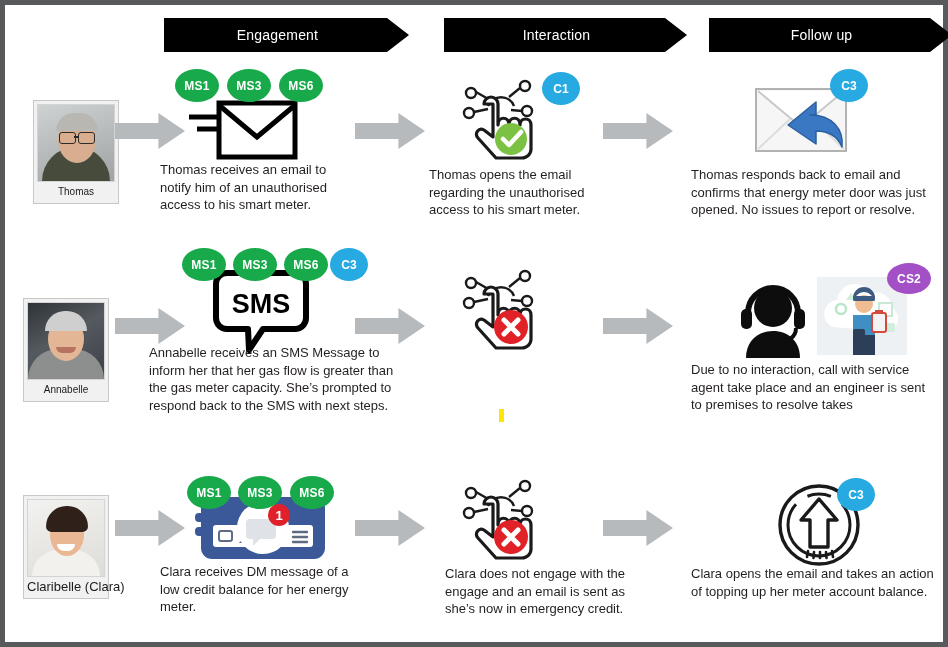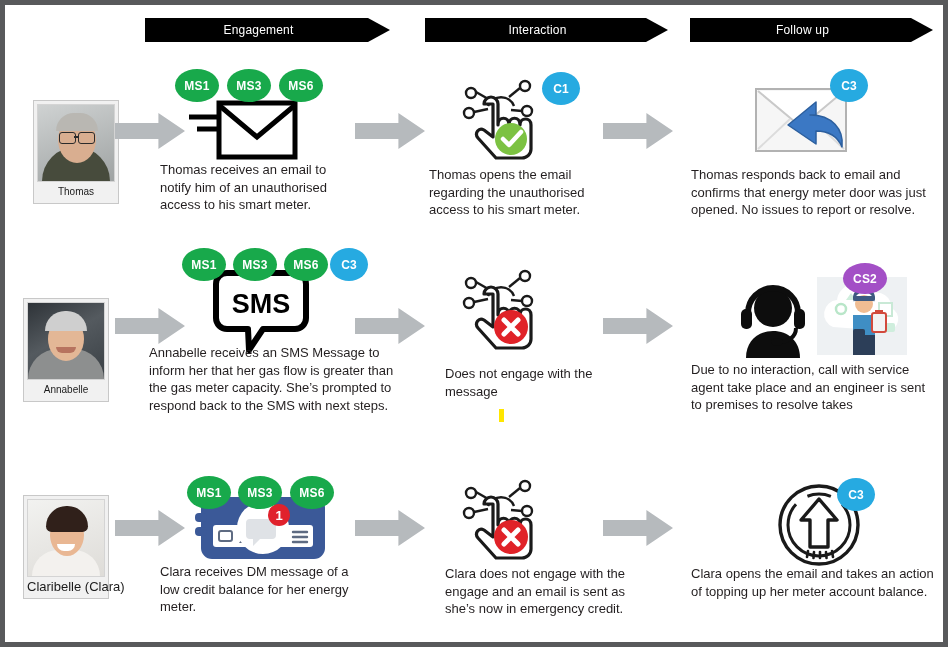--- a/index.html
+++ b/index.html
@@ -14,28 +14,29 @@
     position:relative;
     width:948px;height:647px;
     box-sizing:border-box;
     border:5px solid #58595b;
     background:#ffffff;
   }
 
   
   .phase{
     position:absolute;
-    height:24px;
+    height:34px;
     background:#000000;
     color:#ffffff;
     display:flex;align-items:center;justify-content:center;
-    font-size:12px;
+    font-size:14px;
     letter-spacing:.2px;
     -webkit-clip-path:polygon(0 0, calc(100% - 22px) 0, 100% 50%, calc(100% - 22px) 100%, 0 100%);
     clip-path:polygon(0 0, calc(100% - 22px) 0, 100% 50%, calc(100% - 22px) 100%, 0 100%);
+    margin-left:19px;
   }
   .phase span{padding-right:18px;}
 
   
   .persona{
     position:absolute;
     width:86px;
     background:#f1f1f1;
     border:1px solid #c8c8c8;
     box-sizing:border-box;
@@ -233,27 +234,26 @@
         <path d="M31 33 a14 14 0 0 1 26 0"></path>
       </g>
       <g fill="#fff" stroke="#1a1a1a" stroke-width="3.2" stroke-linejoin="round" stroke-linecap="round">
         <path d="M36 31 v33 l-9 -7 c-5 -3 -10 3 -6 8 l18 20 h26 c5 0 9 -4 9 -9 v-24 c0 -8 -11 -8 -11 0 c0 -9 -11 -9 -11 0 c0 -9 -11 -9 -11 0 v-21 a7 7 0 0 0 -14 0 z"></path>
       </g>
       <circle cx="54" cy="64" r="17" fill="#e02228"></circle>
       <path d="M47 57 l14 14 M61 57 l-14 14" fill="none" stroke="#fff" stroke-width="5" stroke-linecap="round"></path>
     </svg>
   </div>
 
-  <div class="cap" style="left:440px;top:360px;width:170px;">Does not engage with the message</div>
 
   <div class="ytick" style="left:494px;top:404px;width:5px;height:13px;"></div>
 
   <div class="garrow" style="left:598px;top:303px;width:70px;height:36px;"></div>
 
-  <div class="badge cs" style="left:838px;top:258px;">CS2</div>
+  <div class="badge cs" style="left:882px;top:258px;">CS2</div>
 
   <div class="icon" style="left:733px;top:275px;">
     <svg width="70" height="80" viewBox="0 0 70 80">
       <circle cx="35" cy="28" r="19" fill="#0d0d0d"></circle>
       <path d="M8 78 c0 -17 12 -27 27 -27 c15 0 27 10 27 27 z" fill="#0d0d0d"></path>
       <path d="M10 33 a25 25 0 0 1 50 0" fill="none" stroke="#0d0d0d" stroke-width="6"></path>
       <rect x="3" y="29" width="11" height="20" rx="5" fill="#0d0d0d"></rect>
       <rect x="56" y="29" width="11" height="20" rx="5" fill="#0d0d0d"></rect>
       <path d="M58 48 c0 9 -8 14 -17 14" fill="none" stroke="#0d0d0d" stroke-width="4"></path>
       <ellipse cx="39" cy="62" rx="6" ry="4" fill="#0d0d0d"></ellipse>

